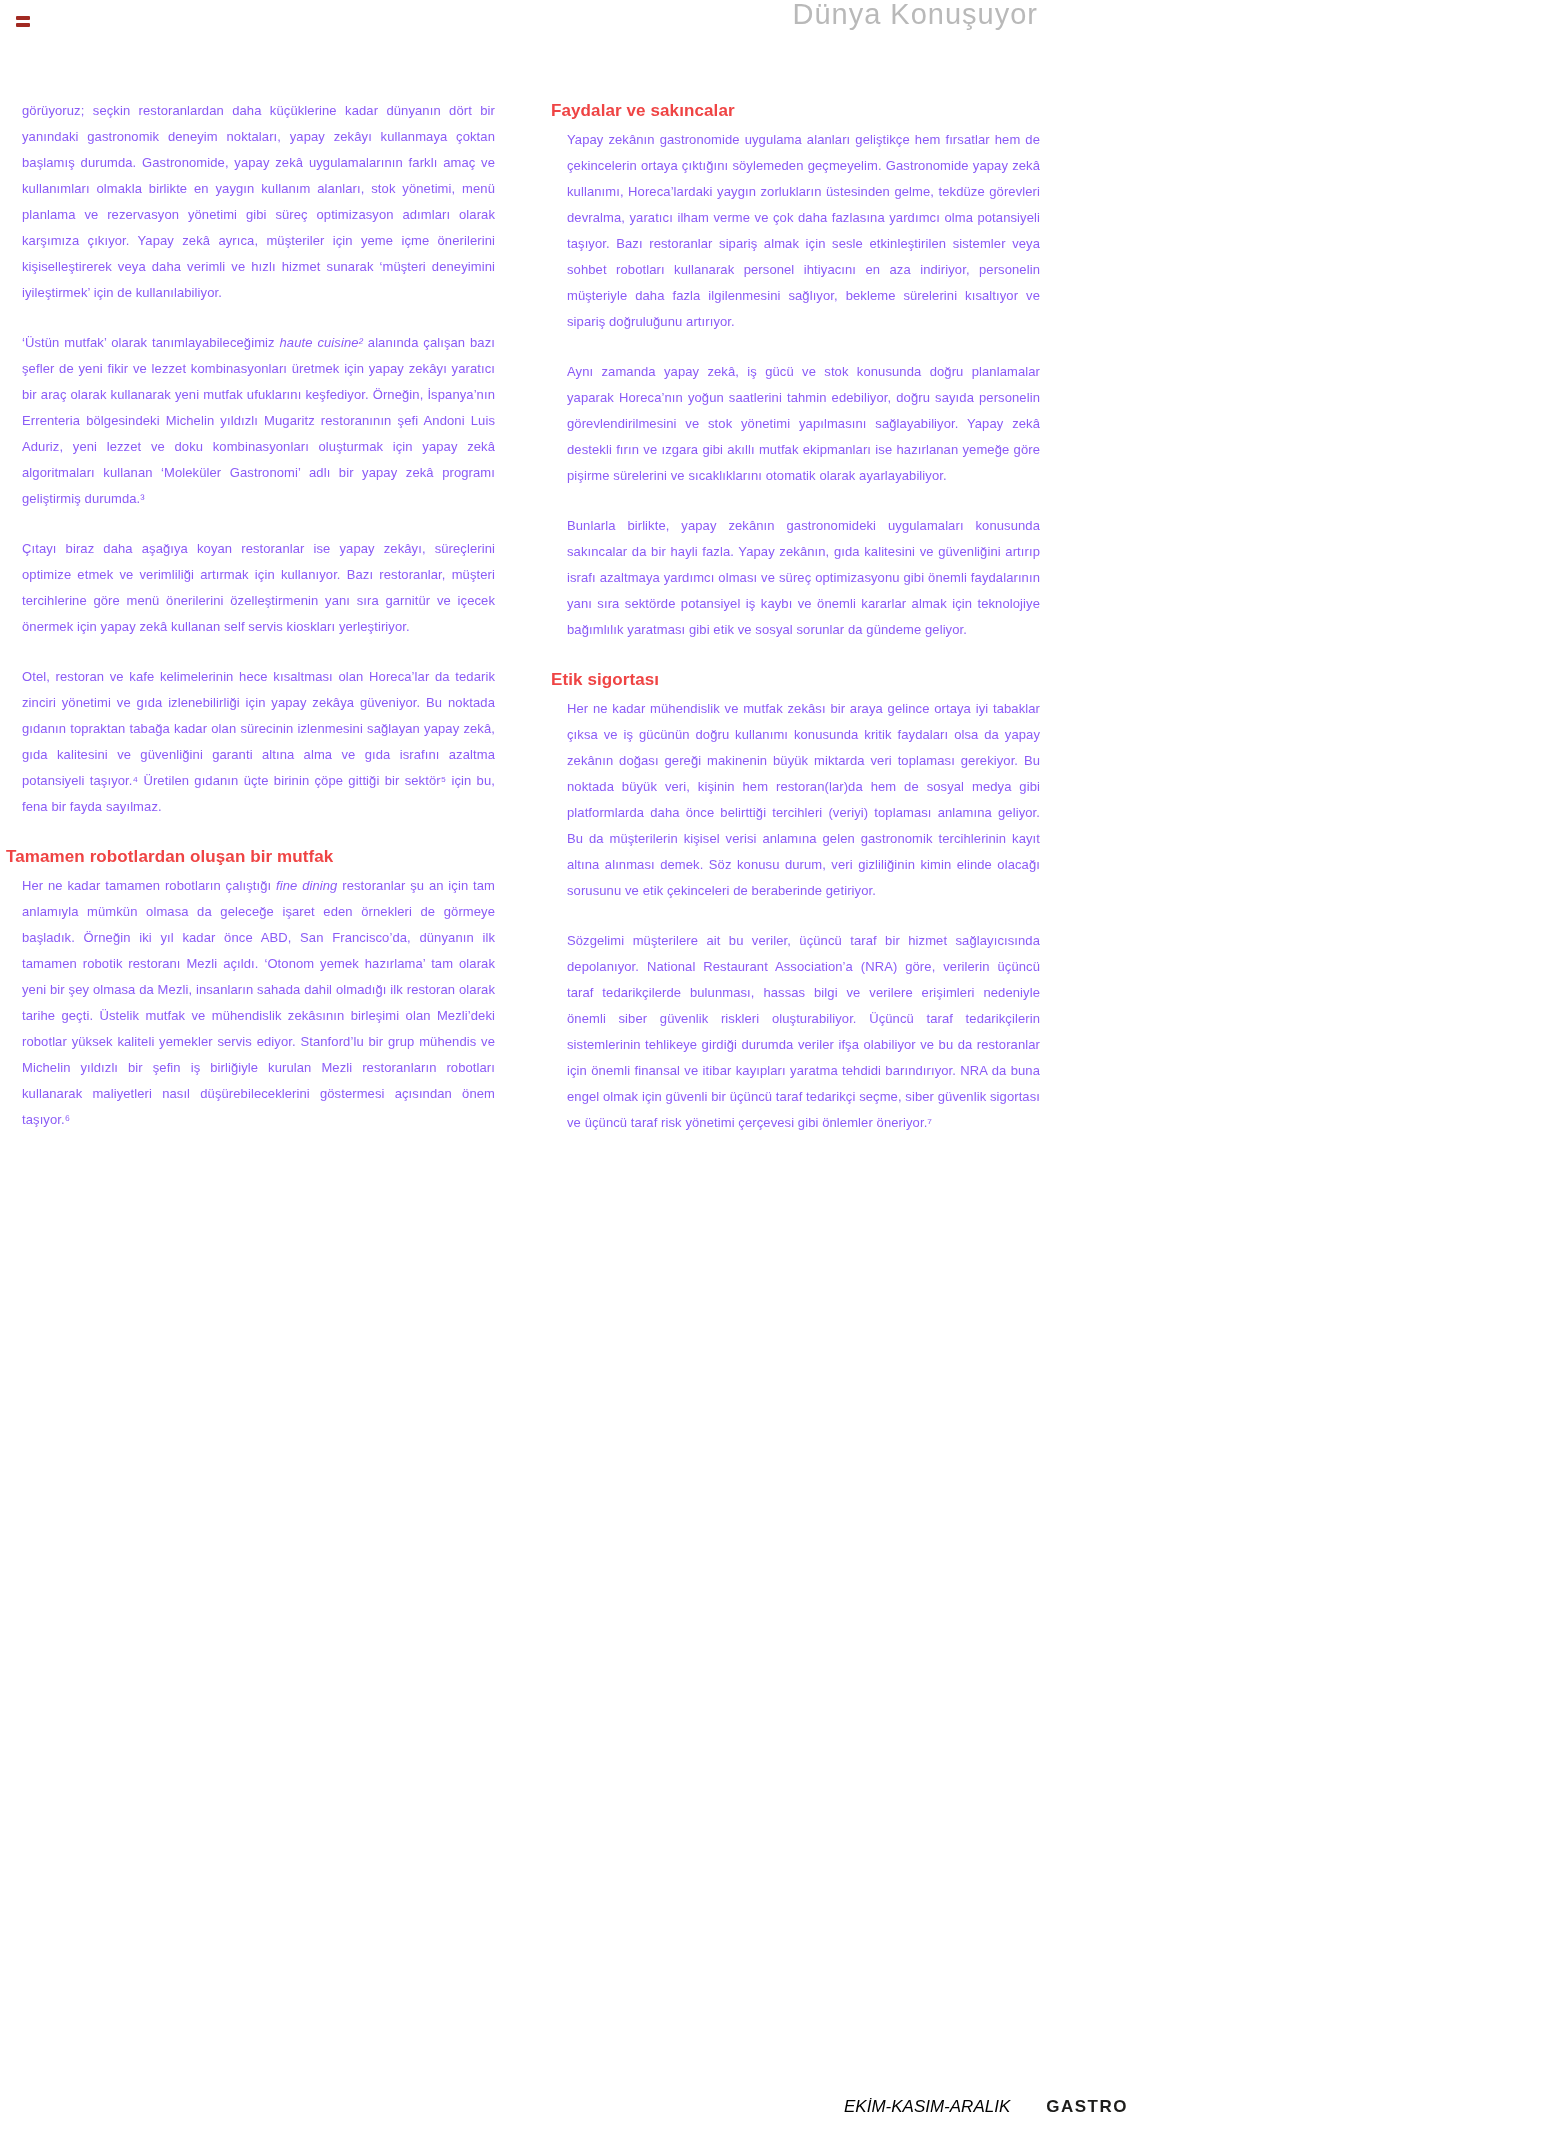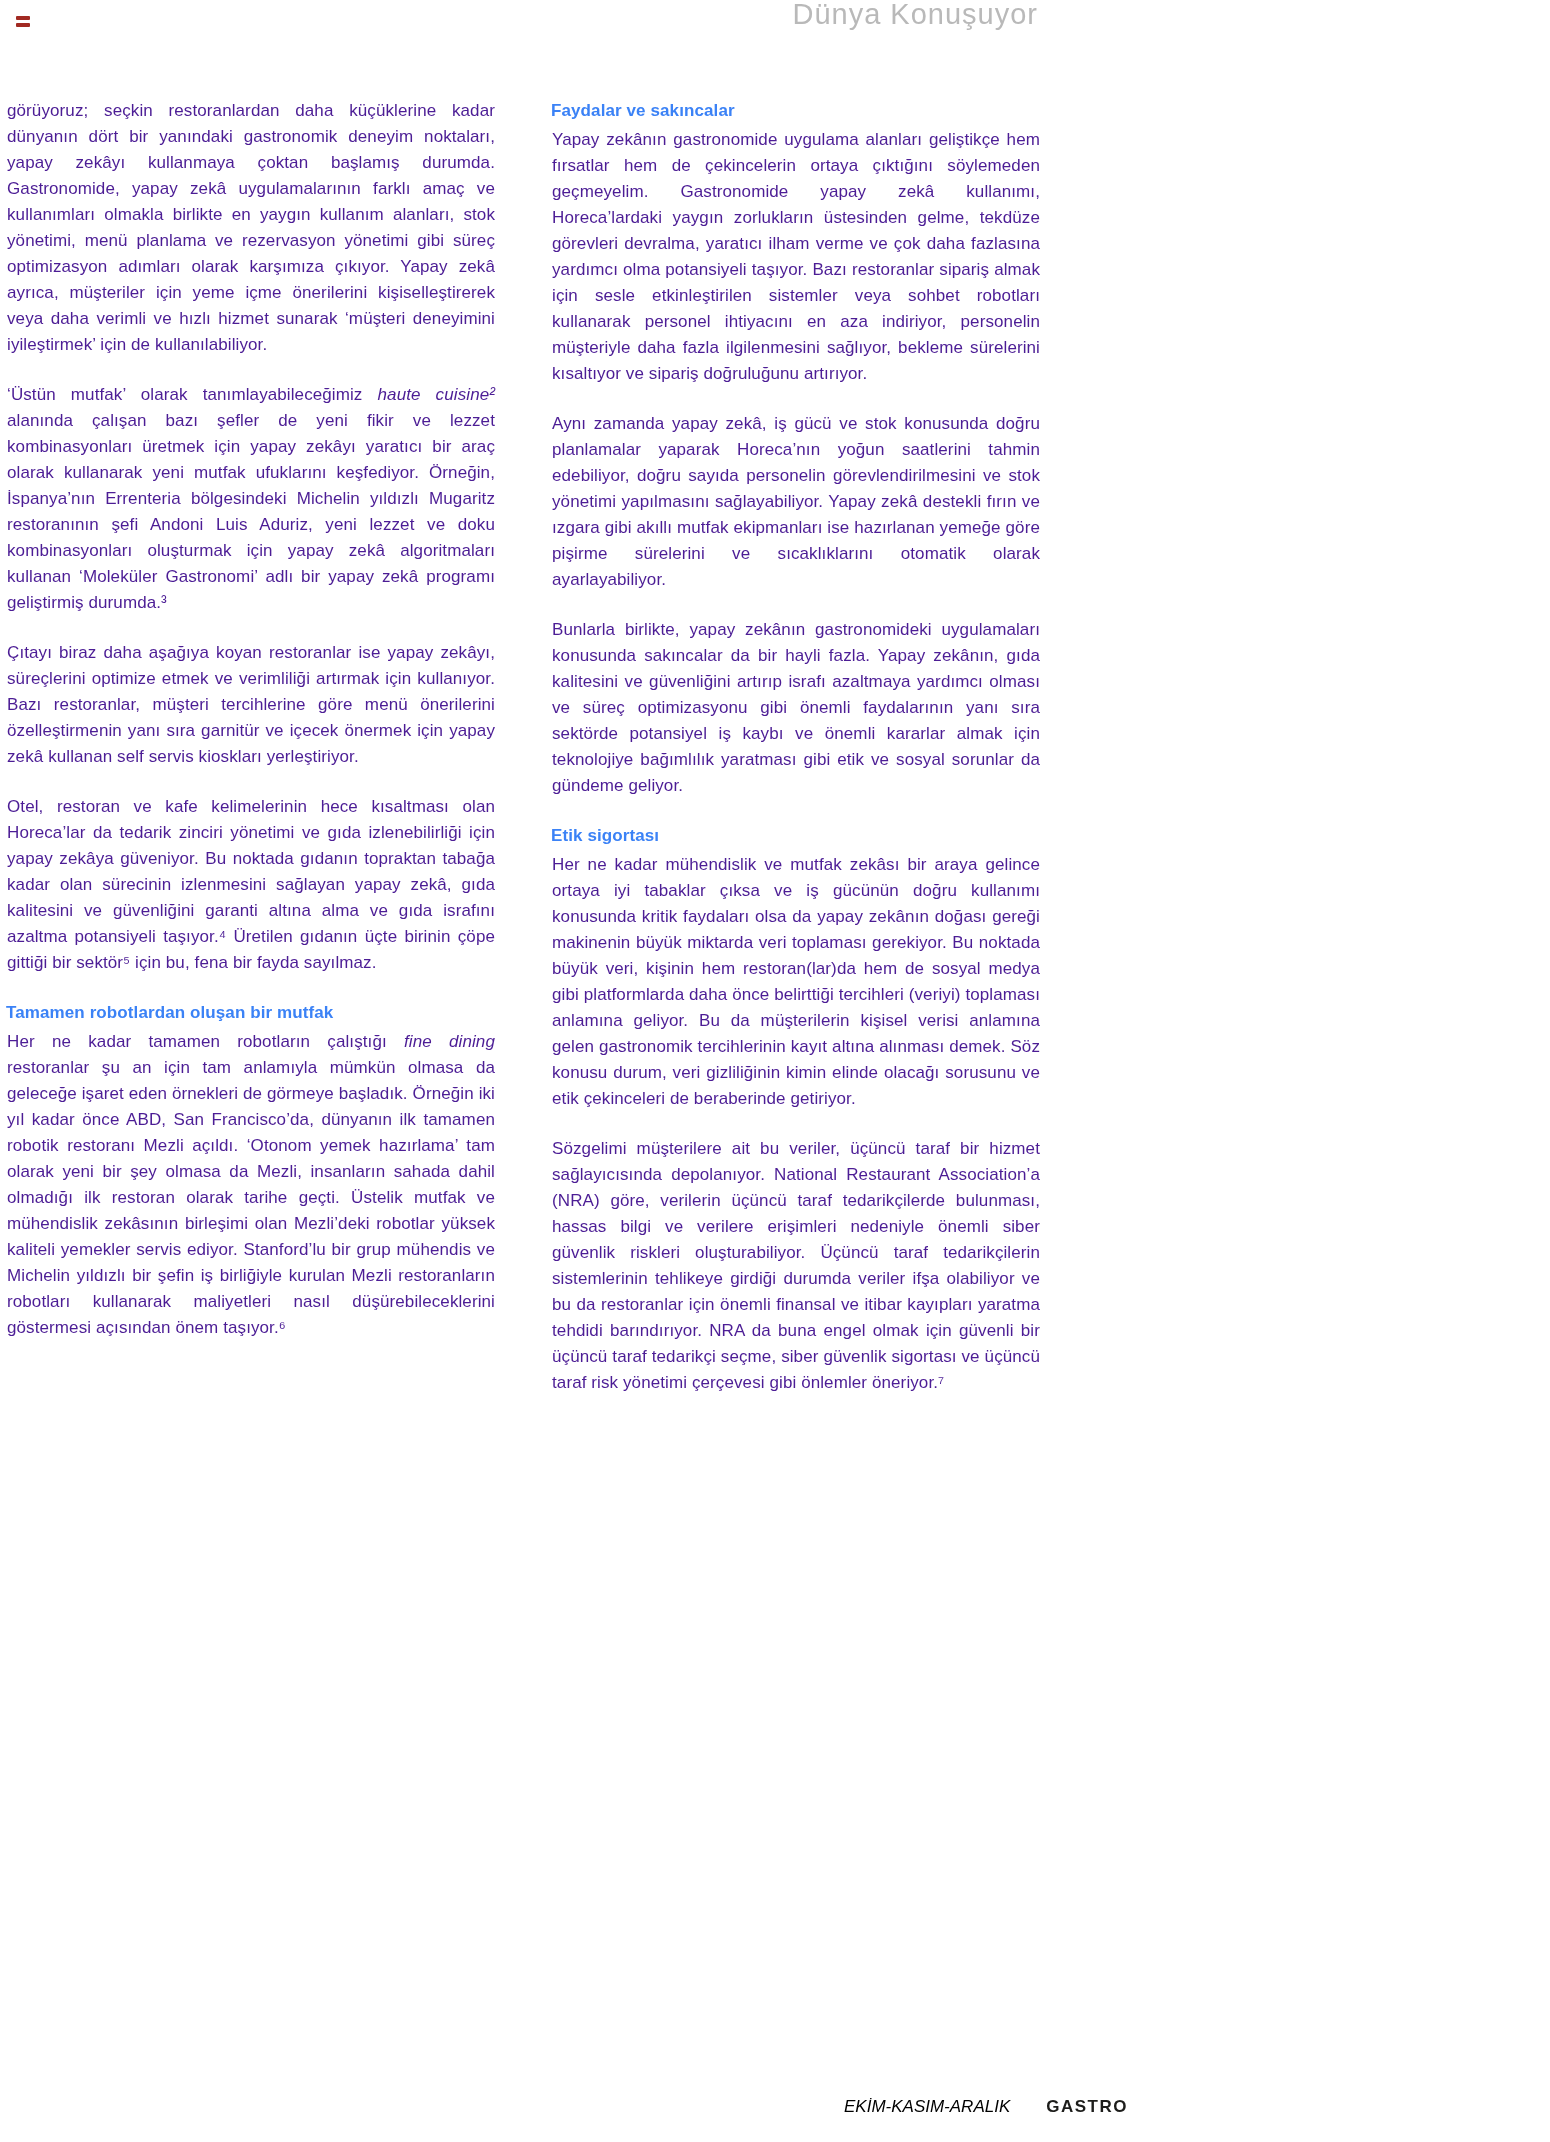--- a/index.html
+++ b/index.html
@@ -52,36 +52,36 @@
     top: 98px;
     width: 1034px;
     display: flex;
     gap: 56px;
   }
   .col {
     flex: 1 1 0;
     min-width: 0;
   }
   .para {
-    margin: 0 0 24px 1px;
-    font-size: 17px;
+    margin: 0 0 24px 16px;
+    font-size: 13px;
     line-height: 26px;
     text-align: justify;
-    color: #4c1d95;
+    color: #8b5cf6;
     letter-spacing: 0.1px;
   }
   .para .it {
     font-style: italic;
   }
   .subhead {
     margin: 0 0 3px 0;
     font-size: 17px;
     line-height: 26px;
     font-weight: 700;
-    color: #3b82f6;
+    color: #ef4444;
     letter-spacing: 0.1px;
   }
   .footer {
     position: absolute;
     right: 422px;
     bottom: 24px;
     font-size: 17px;
     line-height: 22px;
     white-space: nowrap;
   }

